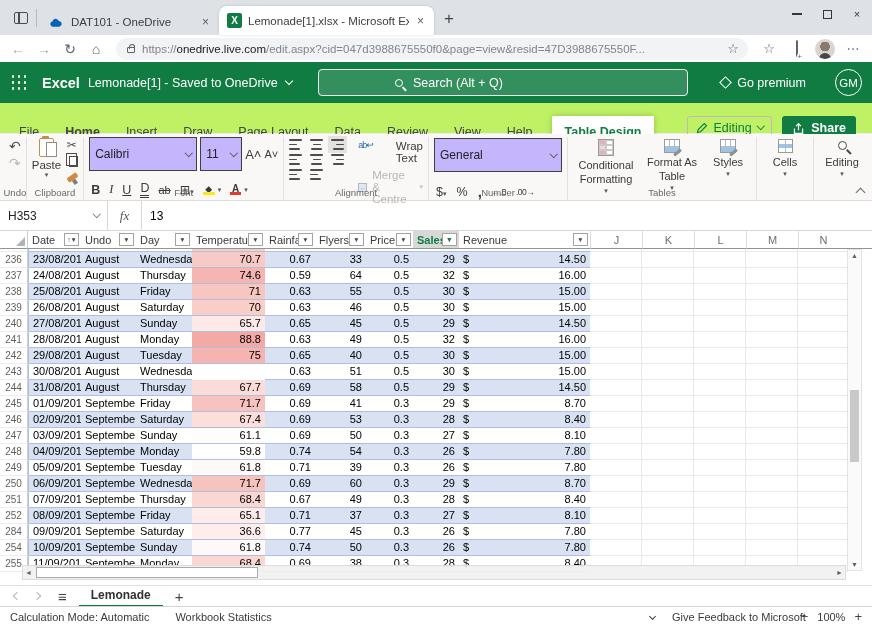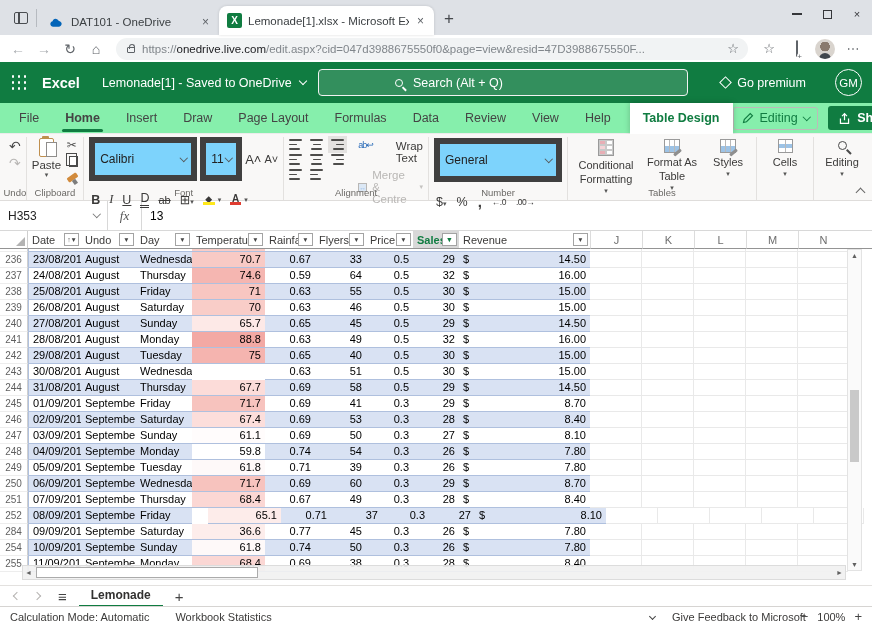--- a/index.html
+++ b/index.html
@@ -34,31 +34,31 @@
 .tb-ico{width:26px;text-align:center;font-size:13px;color:#5f6368;flex:none}
 .coll-ico{width:11px;height:9px;border:1.3px solid #5f6368;border-radius:1px;position:relative;margin:0 auto}
 .coll-ico::before{content:"+";position:absolute;right:-5px;bottom:-5px;background:#fff;border-radius:50%;font-size:8px;line-height:8px;color:#5f6368}
 .avatar-ico{width:20px;height:20px;border-radius:50%;background:radial-gradient(circle at 50% 38%, #8a7a6d 0 30%, #d9d4ce 31% 100%);position:relative;overflow:hidden;flex:none;margin:0 3px}
 .avatar-ico::after{content:"";position:absolute;left:4px;bottom:-2px;width:12px;height:8px;border-radius:6px 6px 0 0;background:#41474d}
 
 .appheader{height:41px;background:#107C41;display:flex;align-items:center;position:relative;color:#fff}
 .waffle{width:38px;height:41px;display:grid;place-items:center}
 .waffle i{display:grid;grid-template-columns:repeat(3,4px);grid-template-rows:repeat(3,4px);gap:2px}
 .waffle b{width:2.6px;height:2.6px;background:#fff;border-radius:50%;margin:auto}
-.app-name{font-size:14.5px;font-weight:bold;margin:0 22px 0 4px}
+.app-name{font-size:14.5px;font-weight:bold;margin:0 8px 0 4px}
 .doc-title{font-size:12.5px}
 .doc-chev{width:6px;height:6px;border-right:1.4px solid #fff;border-bottom:1.4px solid #fff;transform:rotate(45deg);margin:-3px 0 0 8px}
 .searchpill{position:absolute;left:318px;top:7px;width:370px;height:27px;background:rgba(255,255,255,.15);border:1px solid #f1f1f1;border-radius:4px;display:flex;align-items:center;padding-left:76px;font-size:12.5px;color:#fff}
 .mag{width:8px;height:8px;border:1.5px solid #fff;border-radius:50%;position:relative;margin-right:10px}
 .mag::after{content:"";position:absolute;width:5px;height:1.5px;background:#fff;transform:rotate(45deg);left:6px;top:8px}
 .premium{position:absolute;right:66px;font-size:12.5px;display:flex;align-items:center;gap:7px}
 .diamond{width:9px;height:9px;border:1.3px solid #fff;transform:rotate(45deg)}
 .gm{position:absolute;right:10px;width:27px;height:27px;border:1.6px solid #fff;border-radius:50%;display:flex;align-items:center;justify-content:center;font-size:11.5px}
 
-.rtabs{height:31px;background:#86efac;display:flex;align-items:center;padding:13px 6px;border-bottom:1px solid #ececec}
+.rtabs{height:31px;background:#bef264;display:flex;align-items:flex-start;padding:13px 6px;border-bottom:1px solid #ececec}
 .rtab{padding:0 13px;font-size:12.5px;color:#444;height:31px;display:flex;align-items:center;position:relative;white-space:nowrap}
 .rtab.on{font-weight:bold}
 .rtab.on::after{content:"";position:absolute;left:10px;right:10px;bottom:2px;height:2.6px;background:#107C41;border-radius:2px}
 .rtab.ctx{color:#107C41;font-weight:bold;background:#fff;box-shadow:0 0 6px rgba(0,0,0,.22);margin-left:6px}
 .rt-space{flex:1}
 .edit-btn{height:23px;border:1px solid #bdbbb9;border-radius:3px;display:flex;align-items:center;padding:0 8px;gap:6px;color:#107C41;font-size:12.5px;margin-right:10px}
 .chev-dn{width:5.5px;height:5.5px;border-right:1.3px solid currentColor;border-bottom:1.3px solid currentColor;transform:rotate(45deg);margin-top:-3px}
 .share-btn{height:24px;background:#107C41;color:#fff;border-radius:3px;display:flex;align-items:center;padding:0 10px;gap:6px;font-size:12.5px;font-weight:bold;margin-right:10px}
 
 .rbody{height:67px;background:#f9f8f7;border-bottom:1px solid #dfdddb;display:flex;padding:3px 4px 0 4px;position:relative}
@@ -70,21 +70,21 @@
 .stackcol{display:flex;flex-direction:column;gap:3px;align-items:center;padding-top:2px}
 .paste-btn{display:flex;flex-direction:column;align-items:center;font-size:11.5px;color:#3b3a39;padding-top:1px}
 .ic-paste{width:15px;height:19px;border:1.5px solid #bf8f4e;border-radius:2px;position:relative;background:#fff;margin-bottom:2px}
 .ic-paste::before{content:"";position:absolute;left:2px;top:-3px;width:7px;height:3px;background:#bf8f4e;border-radius:1px}
 .ic-paste::after{content:"";position:absolute;right:-4px;top:3px;width:9px;height:13px;background:#fff;border:1.2px solid #8f8d8b}
 .ic-copy{width:9px;height:11px;border:1.3px solid #4a4a4a;background:#fff;position:relative;margin:2px 0 0 3px}
 .ic-copy::before{content:"";position:absolute;left:-4px;top:-4px;width:9px;height:11px;border:1.3px solid #4a4a4a}
 .ic-fmtp{width:11px;height:5px;background:#d28b3c;border-radius:1px;position:relative;transform:rotate(-35deg);margin:5px 0 0 2px}
 .ic-fmtp::after{content:"";position:absolute;left:3px;top:5px;width:4px;height:5px;background:#7d7d7d}
 .fontrow1{display:flex;gap:3px;align-items:center}
-.combo{height:20px;border:6px solid #404040;background:#7dd3fc;display:flex;align-items:center;justify-content:space-between;padding:16px 5px;font-size:12px;color:#222}
+.combo{height:20px;border:1px solid #404040;background:#c4b5fd;display:flex;align-items:center;justify-content:space-between;padding:16px 5px;font-size:12px;color:#222}
 .combo .chev-dn{color:#555}
 .fontrow2{display:flex;gap:9px;align-items:center;margin-top:6px;padding-left:2px}
 .fmt-ico{font-size:12.5px;color:#3b3a39}
 .u1{text-decoration:underline}
 .u2{border-bottom:3px double #3b3a39}
 .strk{text-decoration:line-through;font-size:11px}
 .fillbar{display:inline-block;width:12px;height:3px;background:#ffe81a;margin-top:-2px}
 .redbar{display:inline-block;width:11px;height:3px;background:#e03c31;margin-top:-2px}
 .vbox{display:inline-flex;flex-direction:column;align-items:center;line-height:1}
 .minichev{font-size:7px;color:#555}
@@ -241,21 +241,20 @@
   <div class="gm">GM</div>
 </div>
 
 <div class="rtabs">
   <div id="rtabs-list" style="display:flex;align-items:center;height:31px">
       <div class="rtab">File</div>
       <div class="rtab on">Home</div>
       <div class="rtab">Insert</div>
       <div class="rtab">Draw</div>
       <div class="rtab">Page Layout</div>
-      <div class="rtab">Formulas</div>
       <div class="rtab">Data</div>
       <div class="rtab">Review</div>
       <div class="rtab">View</div>
       <div class="rtab">Help</div>
       <div class="rtab ctx">Table Design</div>
     </div>
   <div class="rt-space"></div>
   <div class="edit-btn">
     <svg width="12" height="12" viewBox="0 0 16 16">
         <path fill="none" stroke="#107C41" stroke-width="1.5" d="M2 14l1-4 8-8 3 3-8 8-4 1z"></path>
@@ -844,21 +843,21 @@
         <div class="c-empty w-let"></div>
         <div class="c-empty w-let"></div>
         <div class="c-empty w-let"></div>
         <div class="c-empty w-letN"></div>
       </div>
       <div class="grow band">
         <div class="c-num">252</div>
         <div class="tc c-date w-date">08/09/2017</div>
         <div class="tc w-month">September</div>
         <div class="tc w-day">Friday</div>
-        <div class="tc num w-temp" style="background: rgb(253, 236, 234); margin-left: 16px;">65.1</div>
+        <div class="tc num w-temp" style="background: rgb(253, 236, 234);">65.1</div>
         <div class="tc num w-rain">0.71</div>
         <div class="tc num w-fly">37</div>
         <div class="tc num w-price">0.3</div>
         <div class="tc num w-sales">27</div>
         <div class="tc c-rev w-rev">
           <span>$</span>
           <span>8.10</span>
         </div>
         <div class="c-empty w-let"></div>
         <div class="c-empty w-let"></div>

